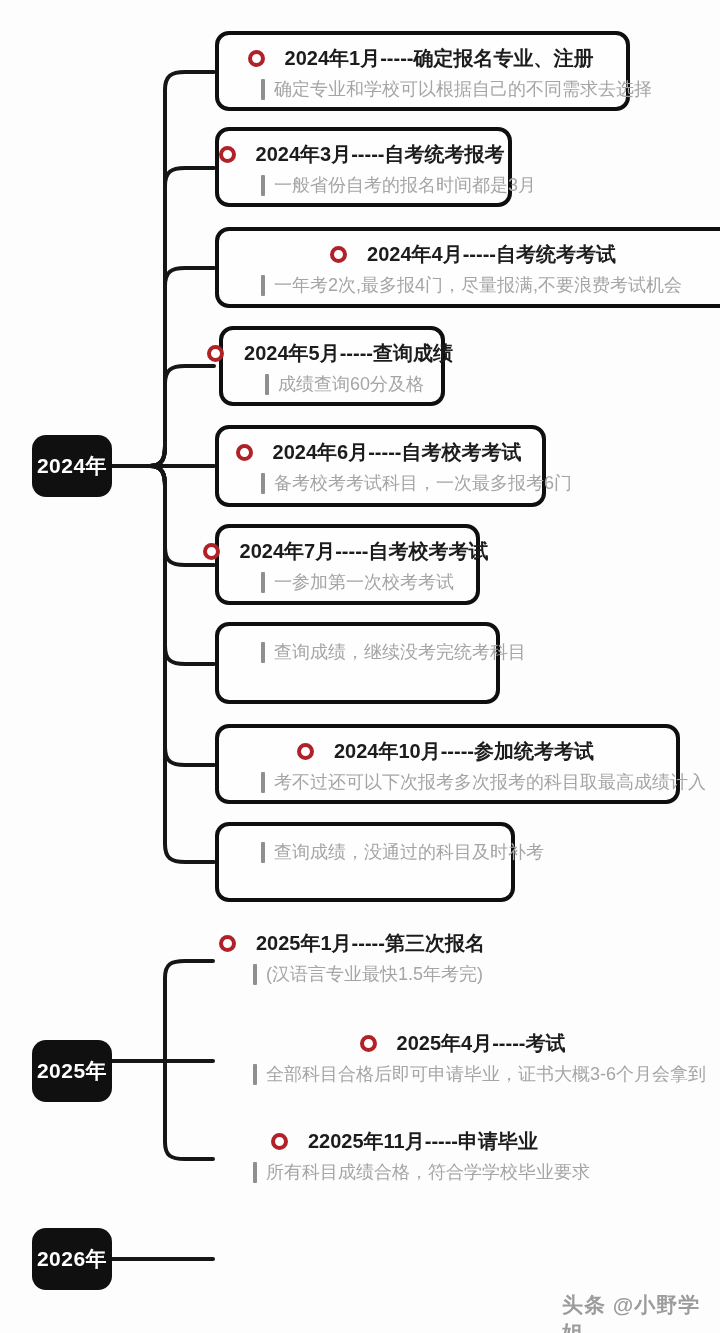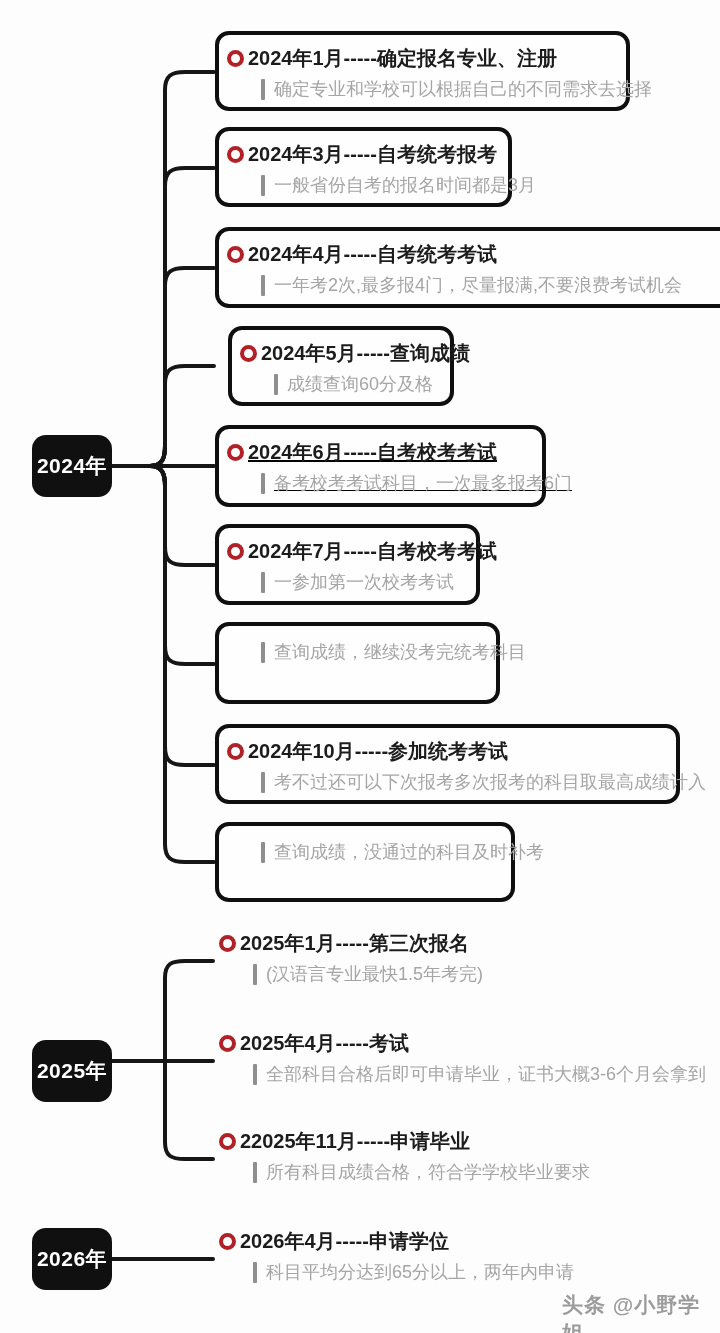--- a/index.html
+++ b/index.html
@@ -11,21 +11,21 @@
   .year{
     position:absolute;width:80px;height:62px;background:#101010;color:#ffffff;
     border-radius:14px;display:flex;align-items:center;justify-content:center;
     font-size:21px;font-weight:700;letter-spacing:0.5px;
   }
   .item{position:absolute;box-sizing:border-box;}
   .item.boxed{
     background:#fefefe;border:4px solid #0f0f0f;border-radius:14px;
     padding:9px 12px 8px 8px;
   }
-  .trow{display:flex;align-items:center;gap:4px;white-space:nowrap;height:28px;}
+  .trow{display:flex;align-items:center;gap:20px;white-space:nowrap;height:28px;justify-content:center;}
   .ring{
     flex:0 0 auto;width:9px;height:9px;border:4px solid #b02227;border-radius:50%;
     background:#fff;
   }
   .ttl{font-size:20px;font-weight:700;color:#1c1c1c;}
   .srow{display:flex;align-items:center;gap:9px;margin-top:5px;white-space:nowrap;height:24px;margin-left:34px;}
   .bar{flex:0 0 auto;width:4px;height:21px;background:#8f8f8f;border-radius:1px;}
   .sub{font-size:18px;color:#a5a5a5;}
   .watermark{
     position:absolute;left:562px;top:1291px;font-size:21px;font-weight:700;color:#9c9c9c;
@@ -92,32 +92,32 @@
     <div class="trow">
         <span class="ring"></span>
         <span class="ttl">2024年4月-----自考统考考试</span>
       </div>
     <div class="srow">
         <span class="bar"></span>
         <span class="sub">一年考2次,最多报4门，尽量报满,不要浪费考试机会</span>
       </div>
   </div>
 
-  <div class="item boxed" style="left:228px;top:326px;width:226px;height:80px;">
+  <div class="item boxed" style="left:219px;top:326px;width:226px;height:80px;">
     <div class="trow">
         <span class="ring"></span>
         <span class="ttl">2024年5月-----查询成绩</span>
       </div>
     <div class="srow">
         <span class="bar"></span>
         <span class="sub">成绩查询60分及格</span>
       </div>
   </div>
 
-  <div class="item boxed" style="left:215px;top:425px;width:331px;height:82px;text-decoration:underline;">
+  <div class="item boxed" style="left:215px;top:425px;width:331px;height:82px;">
     <div class="trow">
         <span class="ring"></span>
         <span class="ttl">2024年6月-----自考校考考试</span>
       </div>
     <div class="srow">
         <span class="bar"></span>
         <span class="sub">备考校考考试科目，一次最多报考6门</span>
       </div>
   </div>
 
@@ -183,26 +183,16 @@
     <div class="trow">
         <span class="ring"></span>
         <span class="ttl">22025年11月-----申请毕业</span>
       </div>
     <div class="srow">
         <span class="bar"></span>
         <span class="sub">所有科目成绩合格，符合学学校毕业要求</span>
       </div>
   </div>
 
-  <div class="item" style="left:219px;top:1227px;">
-    <div class="trow">
-        <span class="ring"></span>
-        <span class="ttl">2026年4月-----申请学位</span>
-      </div>
-    <div class="srow">
-        <span class="bar"></span>
-        <span class="sub">科目平均分达到65分以上，两年内申请</span>
-      </div>
-  </div>
 
   <div class="watermark">头条 @小野学姐</div>
 
 </div>
 
 </body></html>

